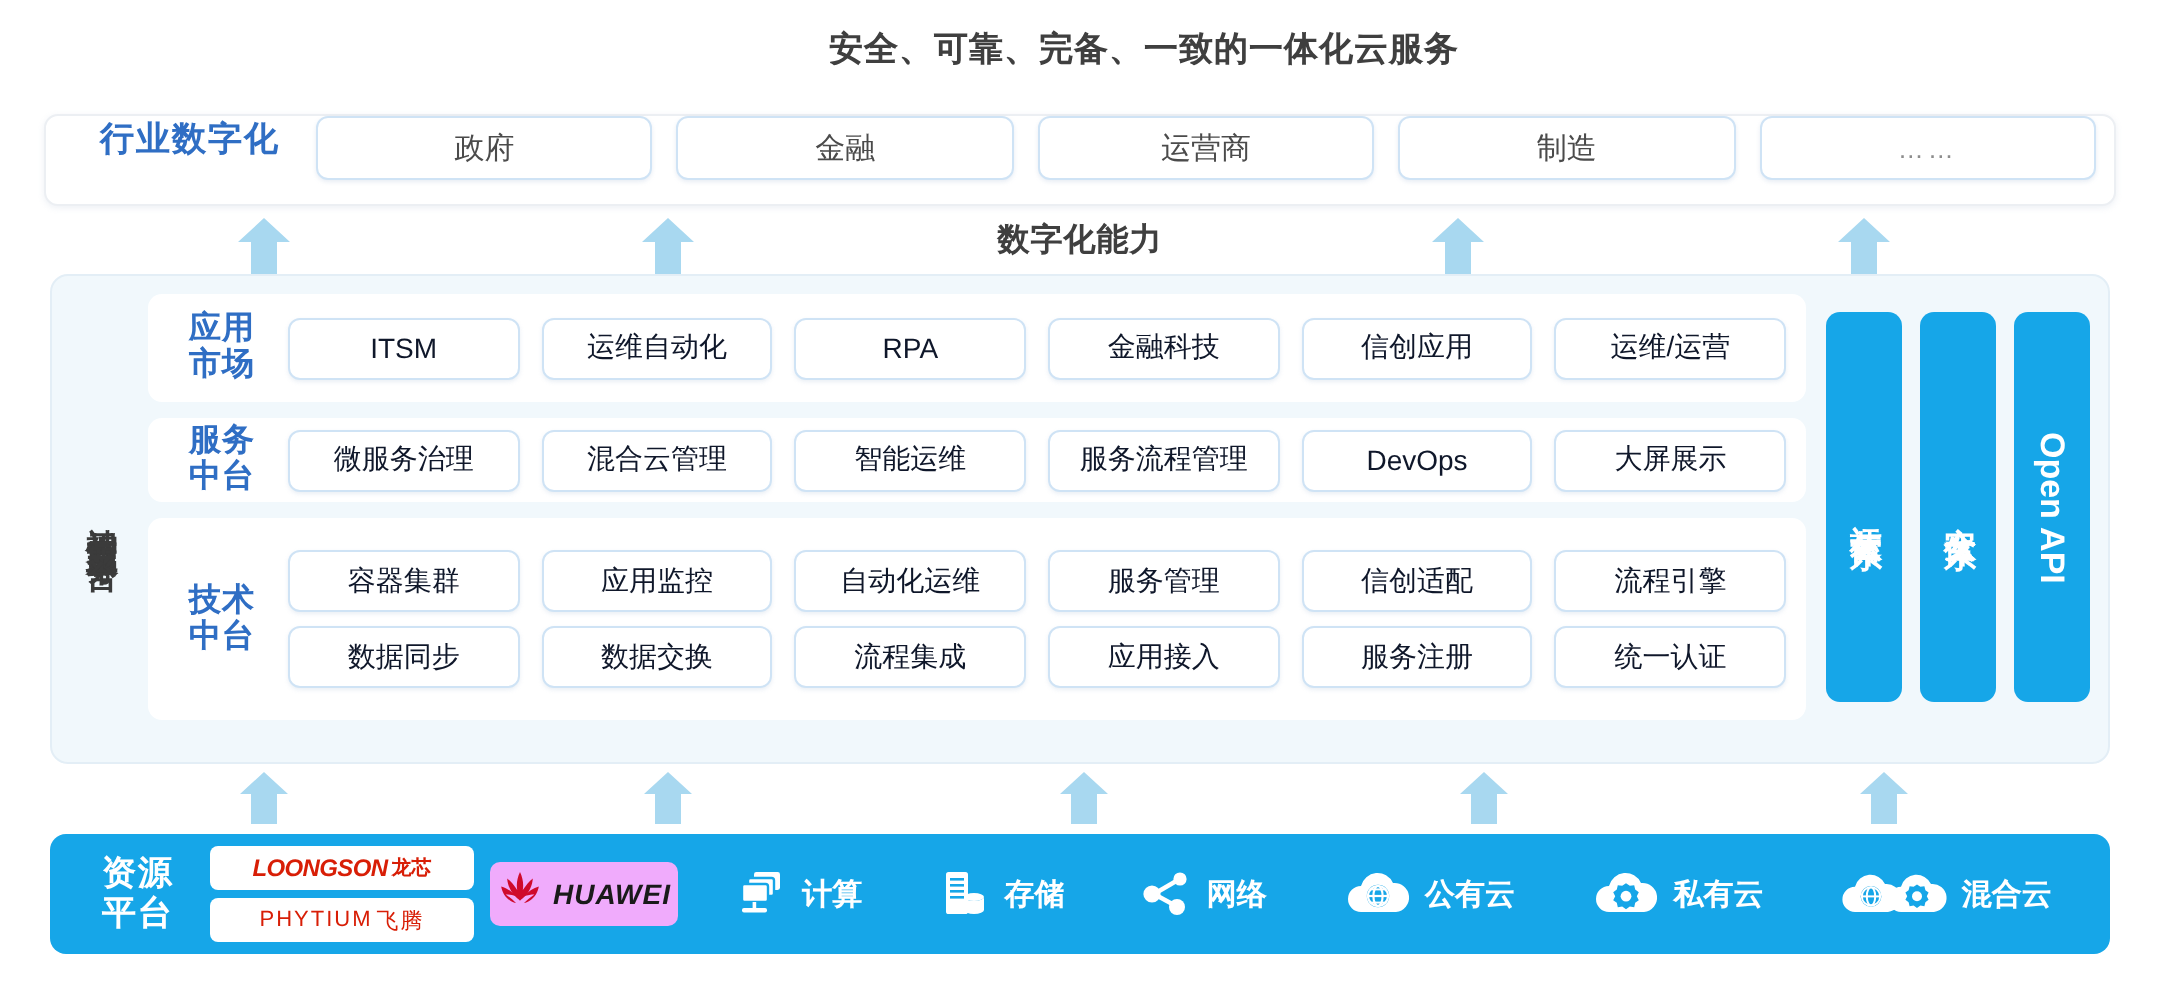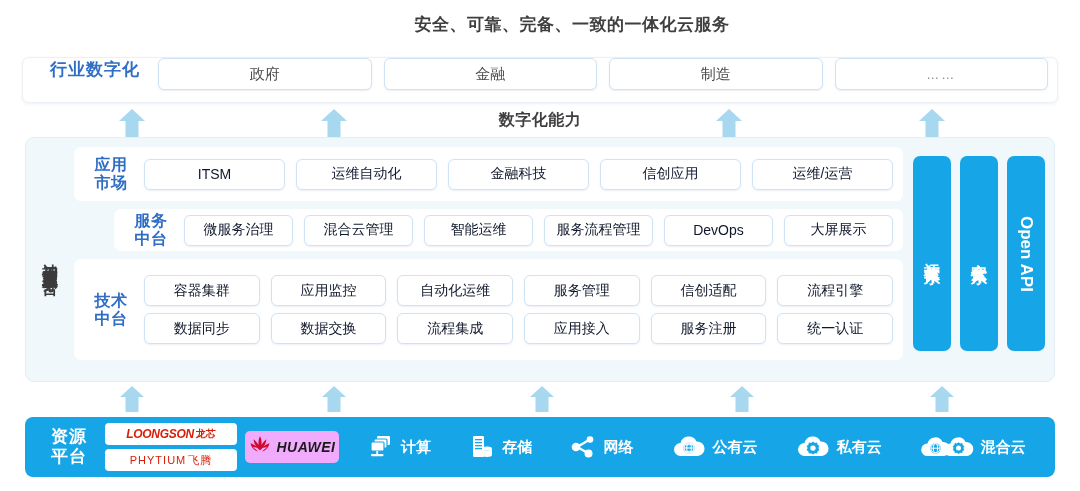--- a/index.html
+++ b/index.html
@@ -148,21 +148,21 @@
 
   .layer-card {
     background: #ffffff;
     border-radius: 7px;
     display: flex;
     align-items: center;
     padding: 6px 10px 6px 4px;
     box-sizing: border-box;
   }
   .layer-card.app    { height: 54px; }
-  .layer-card.svc    { height: 42px; margin-left: 40px; }
+  .layer-card.svc    { height: 42px; }
   .layer-card.tech   { flex: 1; }
 
   .layer-label {
     width: 66px;
     flex: none;
     text-align: center;
     font-size: 16px;
     font-weight: bold;
     color: #2f6ec4;
     line-height: 1.12;
@@ -325,20 +325,21 @@
 </head>
 <body>
 
 <div class="page-title">安全、可靠、完备、一致的一体化云服务</div>
 
 <div class="industry-band">
   <div class="industry-label">行业数字化</div>
   <div class="industry-cells">
     <div class="industry-cell">政府</div>
     <div class="industry-cell">金融</div>
+    <div class="industry-cell">运营商</div>
     <div class="industry-cell">制造</div>
     <div class="industry-cell ellipsis">……</div>
   </div>
 </div>
 
 <div class="arrow-row top">
   <div class="arrow" style="left:118px">
     <svg viewBox="0 0 28 30">
         <path d="M14 1 L27 13 L20.5 13 L20.5 29 L7.5 29 L7.5 13 L1 13 Z" fill="#a8d8f0"></path>
       </svg>
@@ -370,20 +371,21 @@
 
       <div class="layer-card app">
         <div class="layer-label">
           <div>应用</div>
           <div>市场</div>
         </div>
         <div class="layer-content">
           <div class="chip-row">
             <div class="chip">ITSM</div>
             <div class="chip">运维自动化</div>
+            <div class="chip">RPA</div>
             <div class="chip">金融科技</div>
             <div class="chip">信创应用</div>
             <div class="chip">运维/运营</div>
           </div>
         </div>
       </div>
 
       <div class="layer-card svc">
         <div class="layer-label">
           <div>服务</div>

